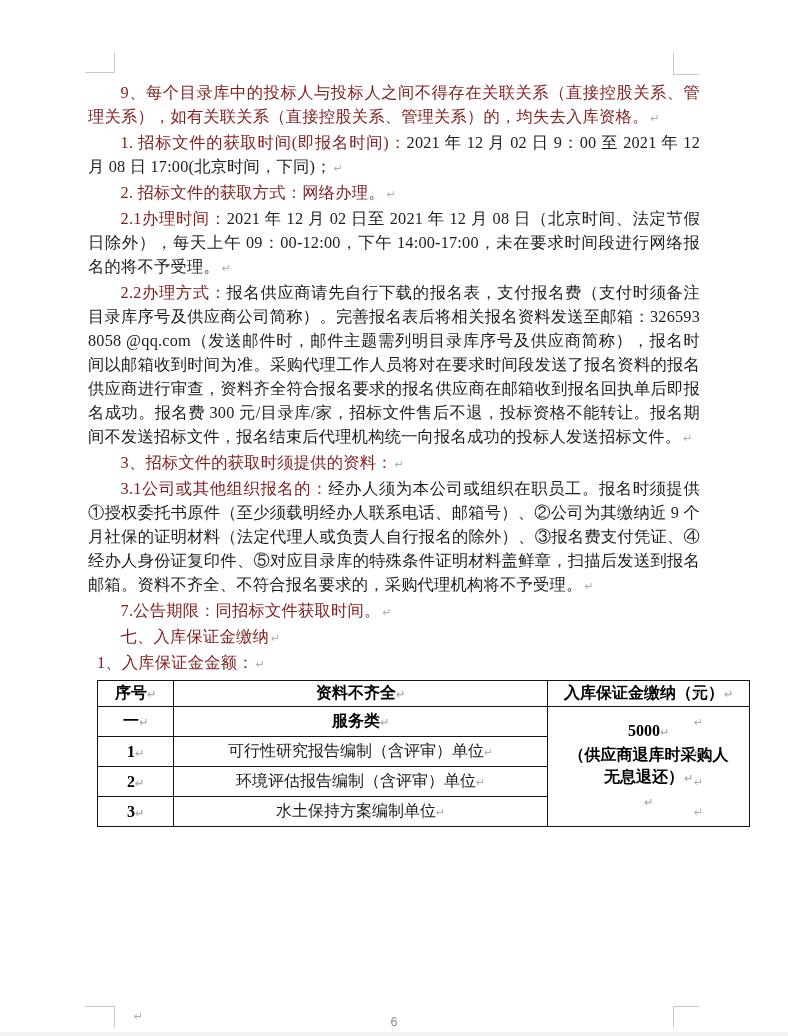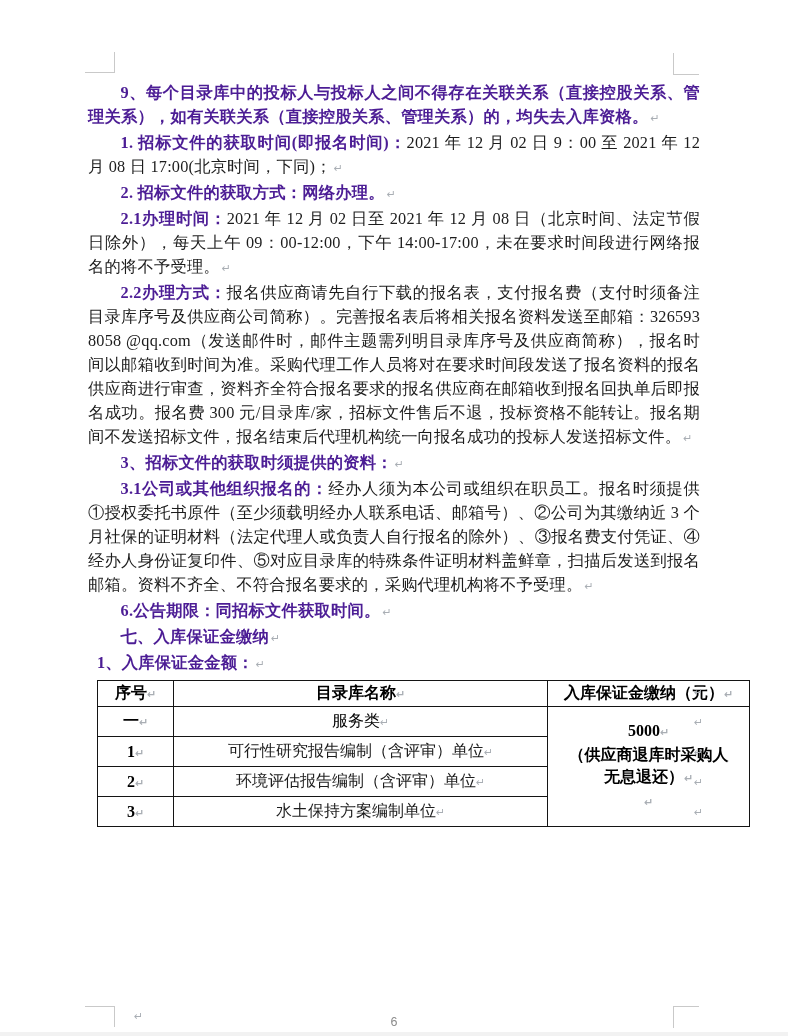--- a/index.html
+++ b/index.html
@@ -13,35 +13,35 @@
   .cm-tr{left:673px;top:53px;width:25px;height:21px;border-left:1px solid #c9c9c9;border-bottom:1px solid #c9c9c9;}
   .cm-bl{left:85px;top:1006px;width:29px;height:20px;border-right:1px solid #c9c9c9;border-top:1px solid #c9c9c9;}
   .cm-br{left:673px;top:1006px;width:25px;height:21px;border-left:1px solid #c9c9c9;border-top:1px solid #c9c9c9;}
 
   .content{position:absolute;left:88px;top:81px;width:612px;}
   .para{
     font-size:16.3px;line-height:24px;text-align:justify;text-indent:2em;
     letter-spacing:0.2px;word-break:break-all;
   }
   .para.small-indent{text-indent:0.55em;}
-  .para .b{font-weight:bold;color:#4c1d95;}
+  .para .b{font-weight:normal;color:#7f1d1d;}
   .pmark,.cmark{color:#a9aeb4;font-size:11px;font-family:"DejaVu Sans",sans-serif;letter-spacing:0;}
   .pmark{margin-left:2px;}
 
   .table-wrap{position:relative;margin-left:9px;margin-top:3px;width:596px;}
   table.deposit{border-collapse:collapse;table-layout:fixed;width:653px;}
   table.deposit th,table.deposit td{
     border:1.5px solid #141414;text-align:center;vertical-align:middle;
     font-size:16px;padding:0;overflow:hidden;
   }
   table.deposit th{height:25px;font-weight:bold;color:#000;}
   col.c1{width:69px;} col.c2{width:339px;} col.c3{width:183px;}
   td.no-cell{height:29px;font-weight:bold;color:#000;}
   td.name-cell{height:29px;}
-  td.name-cell.bold{font-weight:normal;color:#000;}
+  td.name-cell.bold{font-weight:bold;color:#000;}
   td.merged{
     font-weight:bold;color:#000;line-height:22px;
     border-bottom:1.5px dashed #bcbcbc;
   }
   .row-mark{position:absolute;left:597px;color:#a9aeb4;font-size:11px;font-family:"DejaVu Sans",sans-serif;}
 
   .footer-num{
     position:absolute;left:0;right:0;bottom:7px;text-align:center;
     font-size:12.5px;color:#8b8b8b;font-family:"Liberation Sans",sans-serif;
   }
@@ -57,37 +57,37 @@
 <div class="cm cm-br"></div>
 
 <div class="content">
   <div id="paragraphs">
       <div class="para"><span class="b">9、每个目录库中的投标人与投标人之间不得存在关联关系（直接控股关系、管理关系），如有关联关系（直接控股关系、管理关系）的，均失去入库资格。</span><span class="pmark">↵</span></div>
       <div class="para"><span class="b">1. 招标文件的获取时间(即报名时间)：</span><span>2021 年 12 月 02 日 9：00 至 2021 年 12 月 08 日 17:00(北京时间，下同)；</span><span class="pmark">↵</span></div>
       <div class="para"><span class="b">2. 招标文件的获取方式：网络办理。</span><span class="pmark">↵</span></div>
       <div class="para"><span class="b">2.1办理时间：</span><span>2021 年 12 月 02 日至 2021 年 12 月 08 日（北京时间、法定节假日除外），每天上午 09：00-12:00，下午 14:00-17:00，未在要求时间段进行网络报名的将不予受理。</span><span class="pmark">↵</span></div>
       <div class="para"><span class="b">2.2办理方式：</span><span>报名供应商请先自行下载的报名表，支付报名费（支付时须备注目录库序号及供应商公司简称）。完善报名表后将相关报名资料发送至邮箱：3265938058 @qq.com（发送邮件时，邮件主题需列明目录库序号及供应商简称），报名时间以邮箱收到时间为准。采购代理工作人员将对在要求时间段发送了报名资料的报名供应商进行审查，资料齐全符合报名要求的报名供应商在邮箱收到报名回执单后即报名成功。报名费 300 元/目录库/家，招标文件售后不退，投标资格不能转让。报名期间不发送招标文件，报名结束后代理机构统一向报名成功的投标人发送招标文件。</span><span class="pmark">↵</span></div>
       <div class="para"><span class="b">3、招标文件的获取时须提供的资料：</span><span class="pmark">↵</span></div>
-      <div class="para"><span class="b">3.1公司或其他组织报名的：</span><span>经办人须为本公司或组织在职员工。报名时须提供①授权委托书原件（至少须载明经办人联系电话、邮箱号）、②公司为其缴纳近 3 个月社保的证明材料（法定代理人或负责人自行报名的除外）、③报名费支付凭证、④经办人身份证复印件、⑤对应目录库的特殊条件证明材料盖鲜章，扫描后发送到报名邮箱。资料不齐全、不符合报名要求的，采购代理机构将不予受理。</span><span class="pmark">↵</span></div>
-      <div class="para"><span class="b">6.公告期限：同招标文件获取时间。</span><span class="pmark">↵</span></div>
+      <div class="para"><span class="b">3.1公司或其他组织报名的：</span><span>经办人须为本公司或组织在职员工。报名时须提供①授权委托书原件（至少须载明经办人联系电话、邮箱号）、②公司为其缴纳近 9 个月社保的证明材料（法定代理人或负责人自行报名的除外）、③报名费支付凭证、④经办人身份证复印件、⑤对应目录库的特殊条件证明材料盖鲜章，扫描后发送到报名邮箱。资料不齐全、不符合报名要求的，采购代理机构将不予受理。</span><span class="pmark">↵</span></div>
+      <div class="para"><span class="b">7.公告期限：同招标文件获取时间。</span><span class="pmark">↵</span></div>
       <div class="para"><span class="b">七、入库保证金缴纳</span><span class="pmark">↵</span></div>
       <div class="para small-indent"><span class="b">1、入库保证金金额：</span><span class="pmark">↵</span></div>
     </div>
 
   <div class="table-wrap">
     <table class="deposit">
       <colgroup>
           <col class="c1">
           <col class="c2">
           <col class="c3">
         </colgroup>
       <thead>
         <tr>
           <th><span>序号</span><span class="cmark">↵</span></th>
-          <th><span>目录库名称</span><span class="cmark">↵</span></th>
+          <th><span>资料不齐全</span><span class="cmark">↵</span></th>
           <th><span>入库保证金缴纳（元）</span><span class="cmark">↵</span></th>
         </tr>
       </thead>
       <tbody id="table-body">
           <tr>
             <td class="no-cell">一<span class="cmark">↵</span></td>
             <td class="name-cell bold">服务类<span class="cmark">↵</span></td>
             <td class="merged" rowspan="4">
               <div>5000<span class="cmark">↵</span></div>
               <div>（供应商退库时采购人</div>

